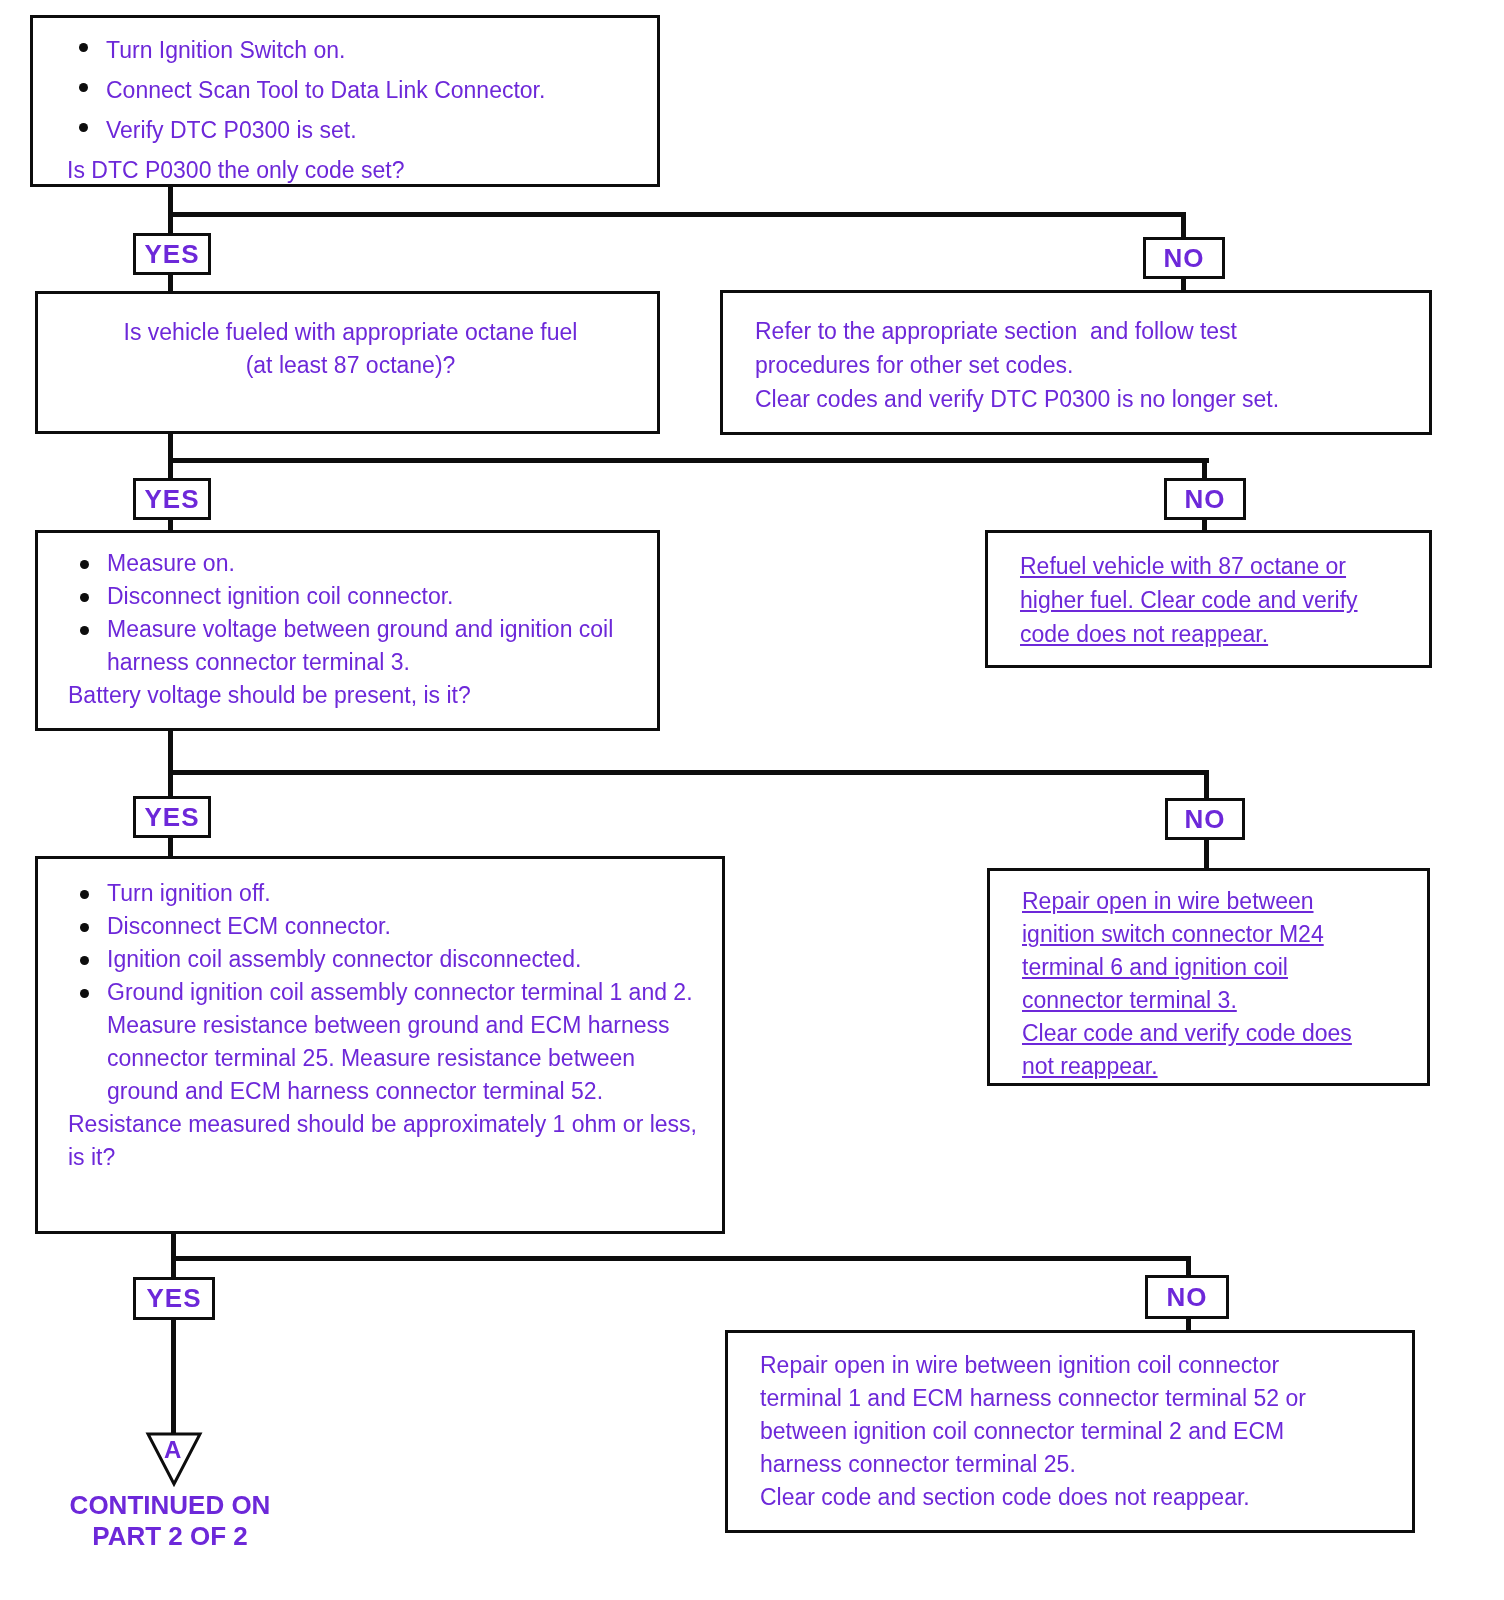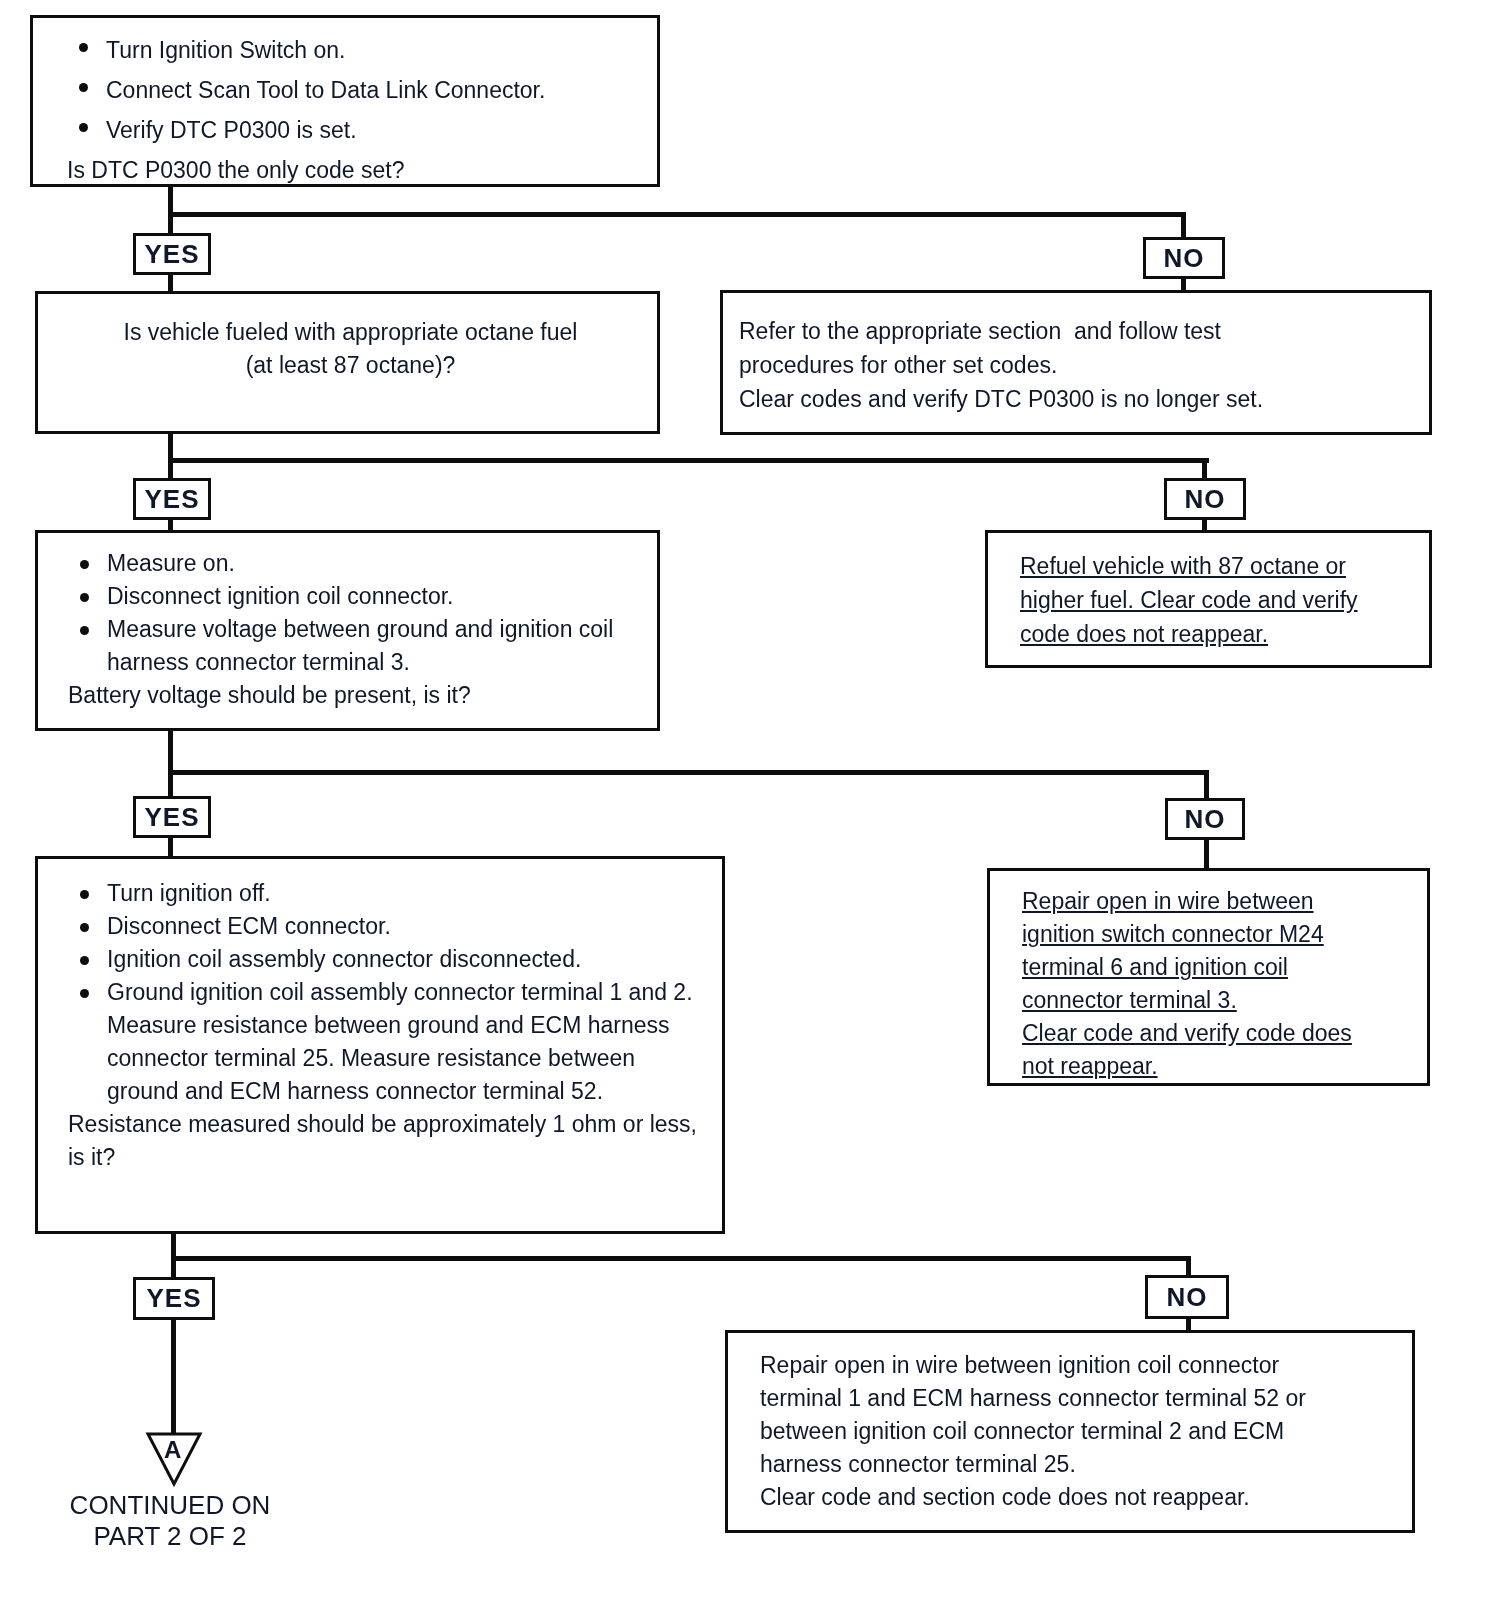--- a/index.html
+++ b/index.html
@@ -1,35 +1,35 @@
 <!DOCTYPE html>
 <html><head>
 <meta charset="utf-8">
 <style>
   html,body{margin:0;padding:0;background:#ffffff;}
   #canvas{
     position:relative;width:1504px;height:1600px;background:#ffffff;
-    font-family:"Liberation Sans",sans-serif;color:#0f172a;overflow:hidden;
+    font-family:"Liberation Sans",sans-serif;color:#6d28d9;overflow:hidden;
   }
   .box{
     position:absolute;background:#ffffff;border:3px solid #0d0d0d;box-sizing:border-box;
     font-size:23px;line-height:33px;
   }
   .tag{
     position:absolute;background:#ffffff;border:3px solid #0d0d0d;box-sizing:border-box;
     display:flex;align-items:center;justify-content:center;
     font-size:26px;font-weight:700;letter-spacing:1px;
   }
   .vline,.hline{position:absolute;background:#0d0d0d;}
   .bul{display:flex;align-items:flex-start;}
   .dot{flex:none;width:9px;height:9px;border-radius:50%;background:#0d0d0d;margin:13px 18px 0 12px;}
   .btxt{flex:1;}
   .qline{white-space:pre-wrap;}
   .tline{white-space:pre-wrap;}
-  .caption{position:absolute;text-align:center;font-weight:400;font-size:26px;line-height:31px;}
+  .caption{position:absolute;text-align:center;font-weight:700;font-size:26px;line-height:31px;}
   .tri-letter{position:absolute;font-weight:700;font-size:24px;}
 </style>
 </head>
 <body>
 
 <div id="canvas">
 
   <div class="box" style="left:30px;top:15px;width:630px;height:172px;padding:12px 16px 0 34px;line-height:40px;">
     <div class="bul">
       <span class="dot"></span>
@@ -58,21 +58,21 @@
   </div>
 
   <div class="vline" style="left:168px;top:275px;width:5px;height:16px;"></div>
   <div class="vline" style="left:1181px;top:279px;width:5px;height:11px;"></div>
 
   <div class="box" style="left:35px;top:291px;width:625px;height:143px;padding:22px 24px 0 30px;text-align:center;">
     <div class="tline">Is vehicle fueled with appropriate octane fuel</div>
     <div class="tline">(at least 87 octane)?</div>
   </div>
 
-  <div class="box" style="left:720px;top:290px;width:712px;height:145px;padding:21px 16px 0 16px;line-height:34px;">
+  <div class="box" style="left:720px;top:290px;width:712px;height:145px;padding:21px 16px 0 32px;line-height:34px;">
     <div class="tline">Refer to the appropriate section  and follow test</div>
     <div class="tline">procedures for other set codes.</div>
     <div class="tline">Clear codes and verify DTC P0300 is no longer set.</div>
   </div>
 
   <div class="vline" style="left:168px;top:434px;width:5px;height:44px;"></div>
   <div class="hline" style="left:168px;top:458px;width:1041px;height:5px;"></div>
   <div class="vline" style="left:1202px;top:458px;width:5px;height:20px;"></div>
 
   <div class="tag" style="left:133px;top:478px;width:78px;height:42px;">

